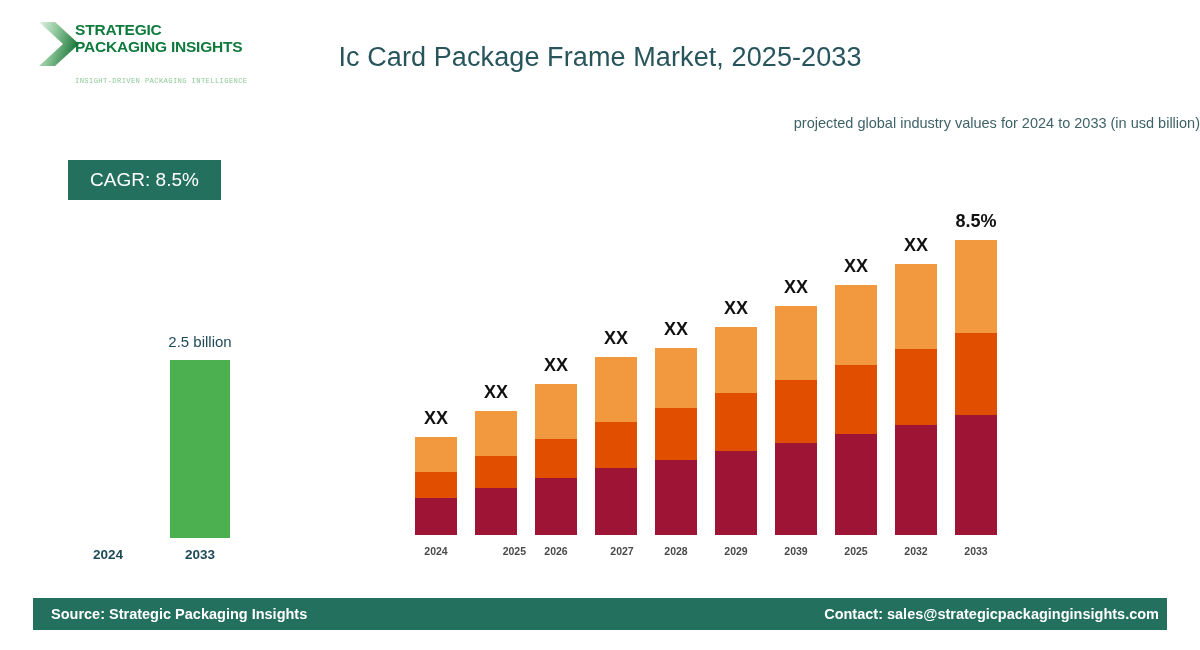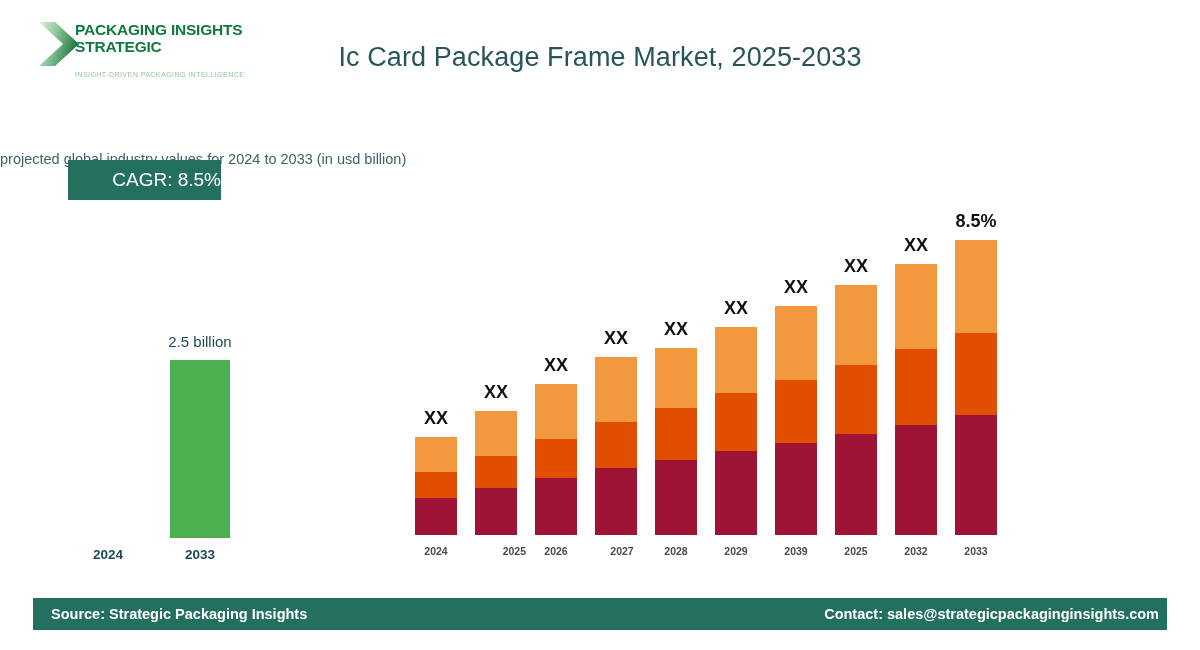--- a/index.html
+++ b/index.html
@@ -39,64 +39,63 @@
   .logo-line {
     font-family: "Liberation Sans", sans-serif;
     font-weight: bold;
     font-size: 15.5px;
     letter-spacing: -0.2px;
     color: #0E7A3C;
     line-height: 17px;
     white-space: nowrap;
   }
   #logo-tagline {
-    font-family: Liberation Sans, sans-serif;
+    font-family: Liberation Mono, monospace;
     font-size: 7.2px;
     letter-spacing: 0.35px;
     color: #8FC99A;
     line-height: 12px;
-    margin-top: 14px;
+    margin-top: 20px;
     white-space: nowrap;
   }
 
   
   #chart-title {
     position: absolute;
     left: 0;
     top: 42px;
     width: 1200px;
     text-align: center;
     font-size: 27px;
     color: #28555C;
     font-family: "Liberation Sans", sans-serif;
     letter-spacing: 0.1px;
   }
   #chart-subtitle {
     position: absolute;
     left: 0;
     top: 115px;
     width: 1200px;
-    text-align: left;
+    text-align: right;
     font-size: 14.5px;
     color: #3E6268;
     font-family: "Liberation Sans", sans-serif;
-    margin-top: 36px;
   }
 
   
   #cagr-badge {
     position: absolute;
     left: 68px;
     top: 160px;
     width: 153px;
     height: 40px;
     background: #23705E;
     display: flex;
     align-items: center;
-    justify-content: flex-end;
+    justify-content: center;
   }
   #cagr-badge-label {
     color: #ffffff;
     font-size: 19px;
     font-family: "Liberation Sans", sans-serif;
   }
 
   
   #summary-chart {
     position: absolute;
@@ -223,22 +222,22 @@
         <linearGradient id="chevGrad" x1="0" y1="0" x2="1" y2="0.35">
           <stop offset="0%" stop-color="#E4F0E6"></stop>
           <stop offset="45%" stop-color="#8FC79A"></stop>
           <stop offset="100%" stop-color="#1F7A3F"></stop>
         </linearGradient>
       </defs>
       <path d="M6 4 L30 26 L6 48 L22 48 L46 26 L22 4 Z" fill="url(#chevGrad)"></path>
     </svg>
   </div>
   <div id="logo-text-block">
+    <div class="logo-line">STRATEGIC</div>
     <div class="logo-line">PACKAGING INSIGHTS</div>
-    <div class="logo-line">STRATEGIC</div>
     <div id="logo-tagline">INSIGHT-DRIVEN PACKAGING INTELLIGENCE</div>
   </div>
 </div>
 
 <div id="chart-title">Ic Card Package Frame Market, 2025-2033</div>
 <div id="chart-subtitle">projected global industry values for 2024 to 2033 (in usd billion)</div>
 
 <div id="cagr-badge">
   <span id="cagr-badge-label">CAGR: 8.5%</span>
 </div>

